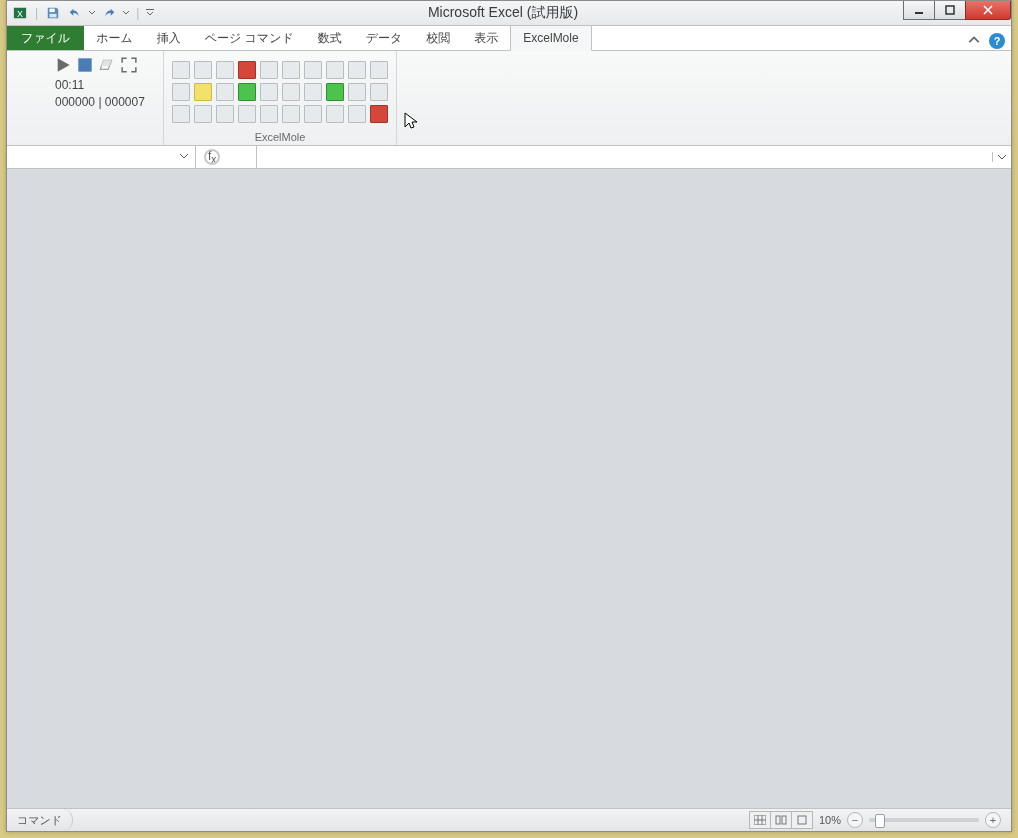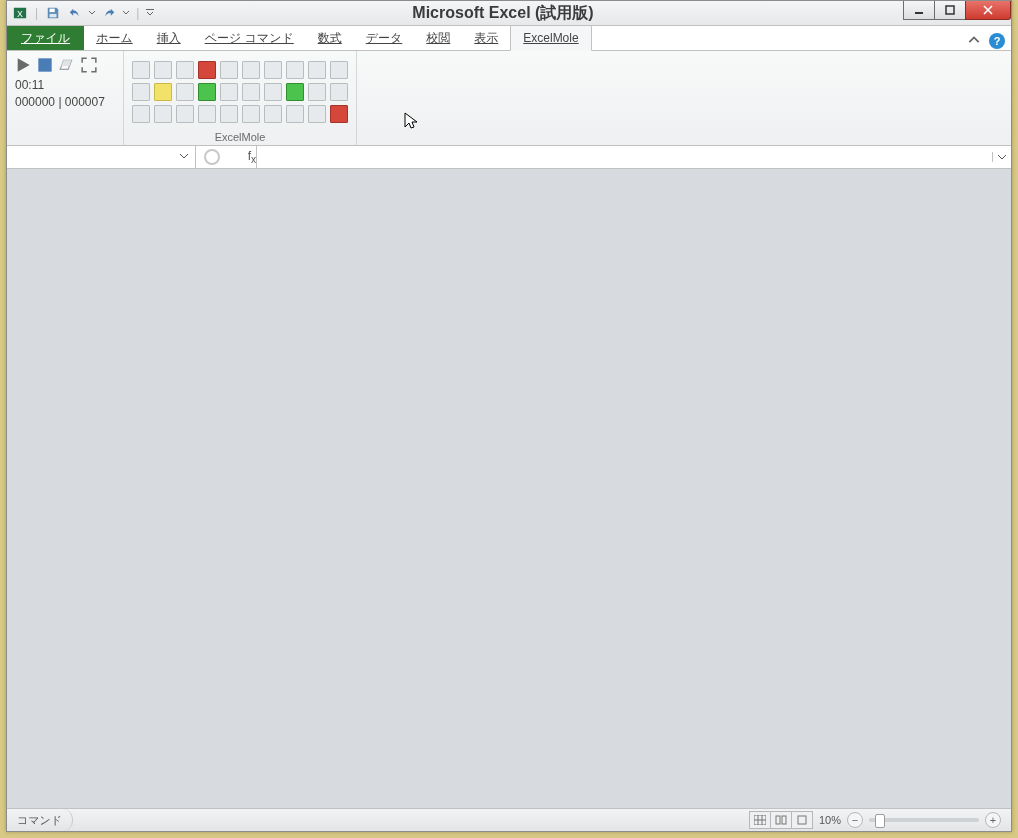--- a/index.html
+++ b/index.html
@@ -4,55 +4,55 @@
 <style>
   html, body { margin:0; padding:0; font-family:"Segoe UI","Meiryo",sans-serif; font-size:12px; }
   body { width:1018px; height:838px; overflow:hidden; background:#d8ca84; position:relative; }
 
   
   .window { position:absolute; left:6px; top:0; right:6px; bottom:6px; background:#fff; border:1px solid #8c8c8c; box-shadow:0 0 4px rgba(0,0,0,.25); display:flex; flex-direction:column; }
   .titlebar { height:24px; background:linear-gradient(#f4f5f6,#e6e8ea); display:flex; align-items:center; border-bottom:1px solid #c1c1c1; position:relative; }
   .qat { display:flex; align-items:center; gap:4px; padding:0 4px; }
   .icon-btn { width:18px; height:18px; display:flex; align-items:center; justify-content:center; color:#555; }
   .icon-btn svg { width:14px; height:14px; }
-  .title-text { position:absolute; left:0; right:12px; text-align:center; font-size:16px; color:#3b3b3b; pointer-events:none;font-weight:bold; }
+  .title-text { position:absolute; left:0; right:12px; text-align:center; font-size:14px; color:#3b3b3b; pointer-events:none; }
   .win-controls { position:absolute; right:0; top:0; display:flex; }
   .win-btn { width:30px; height:18px; border:1px solid #6d6d6d; border-top:none; display:flex; align-items:center; justify-content:center; font-size:10px; color:#333; background:linear-gradient(#f5f6f7,#dcdee0); margin-left:-1px; }
   .win-btn.close { background:linear-gradient(#e8736a,#ce3a2f); color:#fff; border-color:#8b2d26; width:44px; border-top-right-radius:0; border-bottom-right-radius:3px; }
   .win-btn svg { width:10px; height:10px; }
 
   
   .tabstrip { height:24px; background:#fff; display:flex; align-items:flex-end; border-bottom:1px solid #c1c1c1; position:relative; }
-  .tab { padding:4px 12px 4px; height:16px; line-height:16px; color:#444; cursor:default;text-decoration:underline; }
+  .tab { padding:4px 12px 4px; height:16px; line-height:16px; color:#444; cursor:default; }
   .tab.file { background:#2f7d32; color:#fff; padding:4px 14px; }
   .tab.active { border:1px solid #c1c1c1; border-bottom:1px solid #f5f6f7; background:#f5f6f7; border-top-left-radius:2px; border-top-right-radius:2px; position:relative; top:1px; }
   .tab-right { margin-left:auto; display:flex; align-items:center; padding-right:6px; gap:6px; }
   .help-btn { width:16px; height:16px; border-radius:50%; background:#2a8dd4; color:#fff; display:flex; align-items:center; justify-content:center; font-size:11px; font-weight:bold; }
 
   
-  .ribbon { height:94px; background:linear-gradient(#f8f9f9,#eef0f1); border-bottom:1px solid #c1c1c1; display:flex; }
+  .ribbon { height:94px; background:linear-gradient(#f8f9f9,#eef0f1); border-bottom:1px solid #c1c1c1; display:flex;padding-left:40px; }
   .group { border-right:1px solid #d4d7d9; padding:4px 8px 2px; display:flex; flex-direction:column; }
   .group-content { flex:1; display:flex; flex-direction:column; gap:3px; }
   .group-label { font-size:11px; color:#6b6b6b; text-align:center; padding-top:2px; }
   .ctrl-row { display:flex; align-items:center; gap:6px; height:20px; }
   .ctrl-row .ib { width:16px; height:16px; display:flex; align-items:center; justify-content:center; color:#5b5b5b; }
   .timer-row { font-size:12px; color:#444; }
 
   .cell-grid { display:grid; grid-template-columns:repeat(10,18px); grid-template-rows:repeat(3,18px); gap:4px; }
   .cell { width:18px; height:18px; border:1px solid #b8bdbf; background:#e7eaec; box-sizing:border-box; border-radius:1px; }
   .c-red { background:#d5463b; border-color:#a33229; }
   .c-yellow { background:#f3e26a; border-color:#c9b946; }
   .c-green { background:#4bc34d; border-color:#2f8f31; }
 
   
   .formula-bar { height:22px; border-bottom:1px solid #c1c1c1; display:flex; align-items:stretch; background:#fff; }
   .namebox { width:176px; border-right:1px solid #c1c1c1; display:flex; align-items:center; justify-content:flex-end; padding:0 6px; background:#fff; }
   .namebox .chev { color:#555; }
   .fx-area { display:flex; align-items:center; flex:1; }
-  .fx-btn { width:60px; border-right:1px solid #c1c1c1; display:flex; align-items:center; justify-content:flex-end; color:#555; height:100%; position:relative;}
+  .fx-btn { width:60px; border-right:1px solid #c1c1c1; display:flex; align-items:center; justify-content:flex-start; color:#555; height:100%; position:relative;}
   .fx-btn::before{content:""; position:absolute; left:8px; width:12px;height:12px;border:2px solid #c8c8c8;border-radius:50%;}
   .fx-label{margin-left:12px;}
   .formula-input { flex:1; border:none; height:100%; padding:0 4px; font-size:12px; }
   .formula-drop { width:18px; border-left:1px solid #c1c1c1; display:flex; align-items:center; justify-content:center; color:#555; }
 
   
   .workarea { flex:1; background:#d7dbe0; border-bottom:1px solid #c1c1c1; position:relative; }
 
   
   .statusbar { height:22px; background:linear-gradient(#f2f3f4,#e3e5e7); display:flex; align-items:center; font-size:11px; color:#555; }

